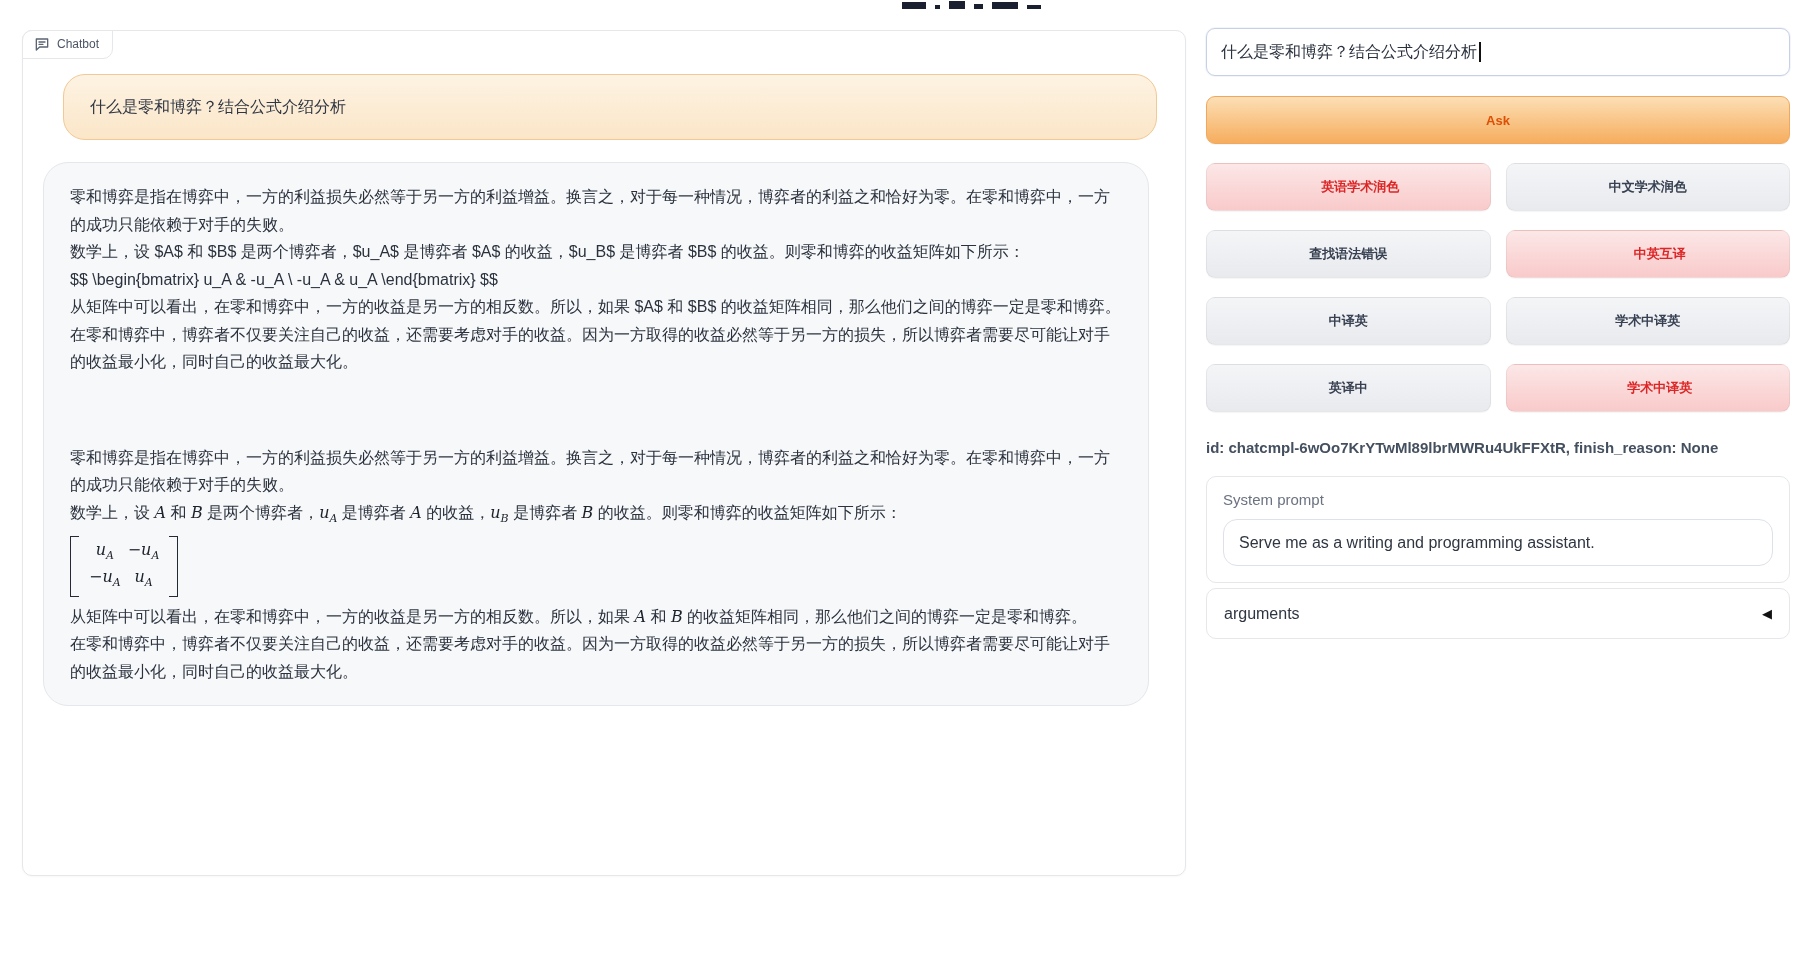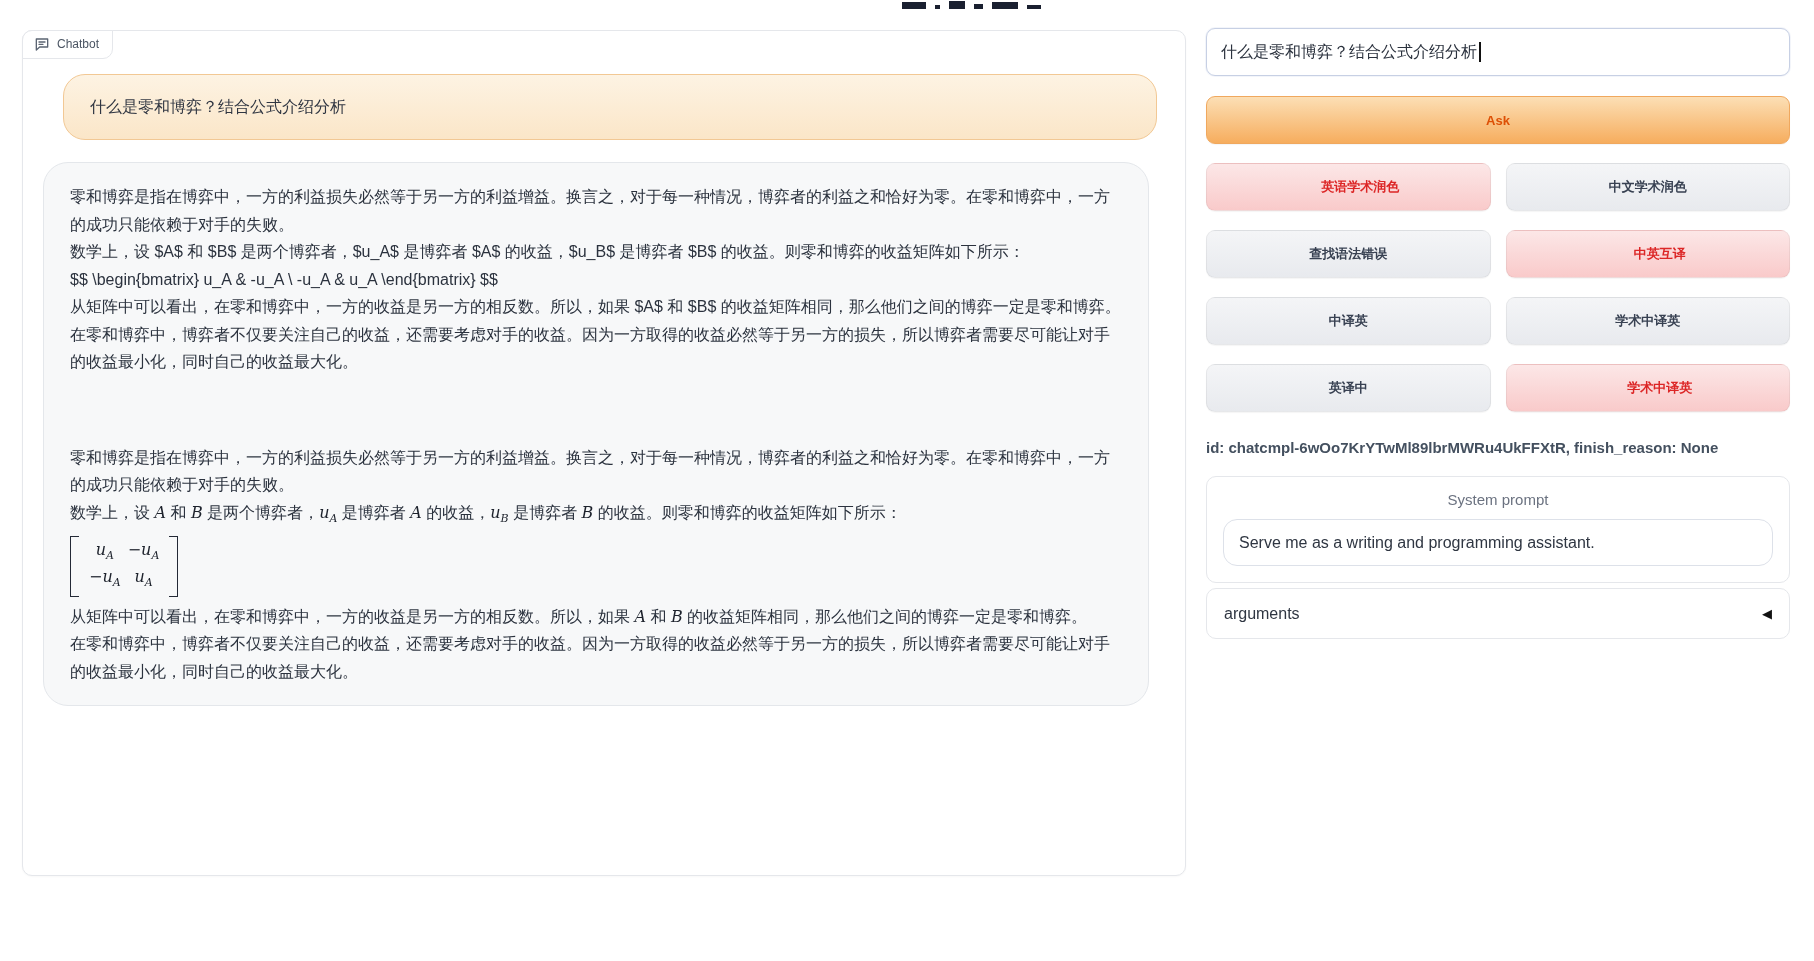--- a/index.html
+++ b/index.html
@@ -53,21 +53,21 @@
        border:1px solid rgba(0,0,0,.05);box-shadow:0 1px 1px rgba(0,0,0,.04);}
   .ask-btn{margin-top:20px;background:linear-gradient(180deg,var(--ask_grad_top),var(--ask_grad_bottom));
            color:var(--ask_text);border-color:#f0a85e;}
   .btn-grid{margin-top:19px;display:grid;grid-template-columns:1fr 1fr;column-gap:15px;row-gap:19px;}
   .btn.pink{background:linear-gradient(180deg,var(--pink_grad_top),var(--pink_grad_bottom));color:var(--pink_text);padding-left:24px;}
   .btn.gray{background:linear-gradient(180deg,var(--gray_grad_top),var(--gray_grad_bottom));color:var(--gray_text);}
 
   .meta-line{margin-top:27px;font-size:15px;color:var(--meta_text);font-weight:bold;}
 
   .sys-group{margin-top:20px;border:1px solid var(--border_gray);border-radius:10px;
-             padding:14px 16px 16px 16px;background:#fff;text-align:center;}
+             padding:14px 16px 16px 16px;background:#fff;}
   .sys-label{font-size:15px;color:var(--label_gray);}
   .sys-input{box-sizing:border-box;margin-top:11px;height:47px;border:1px solid #dde1e9;
              border-radius:14px;display:flex;align-items:center;padding:0 15px;
              font-size:16px;color:#2f3642;background:#fff;}
 
   .accordion{margin-top:5px;box-sizing:border-box;height:51px;border:1px solid var(--border_gray);
              border-radius:10px;display:flex;align-items:center;justify-content:space-between;
              padding:0 17px;background:#fff;cursor:pointer;}
   .accordion-label{font-size:16px;color:#2f3642;}
   .accordion-icon{font-size:13px;color:#111;}

